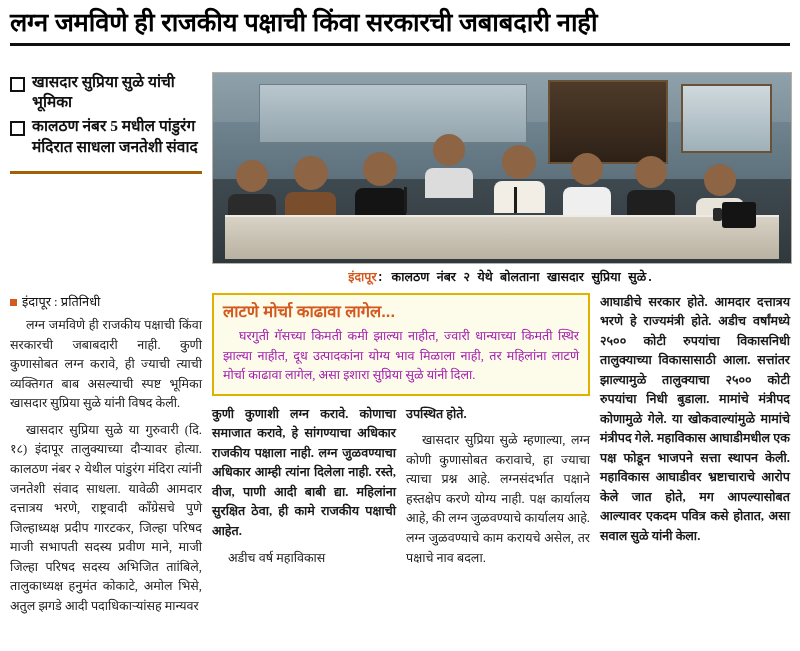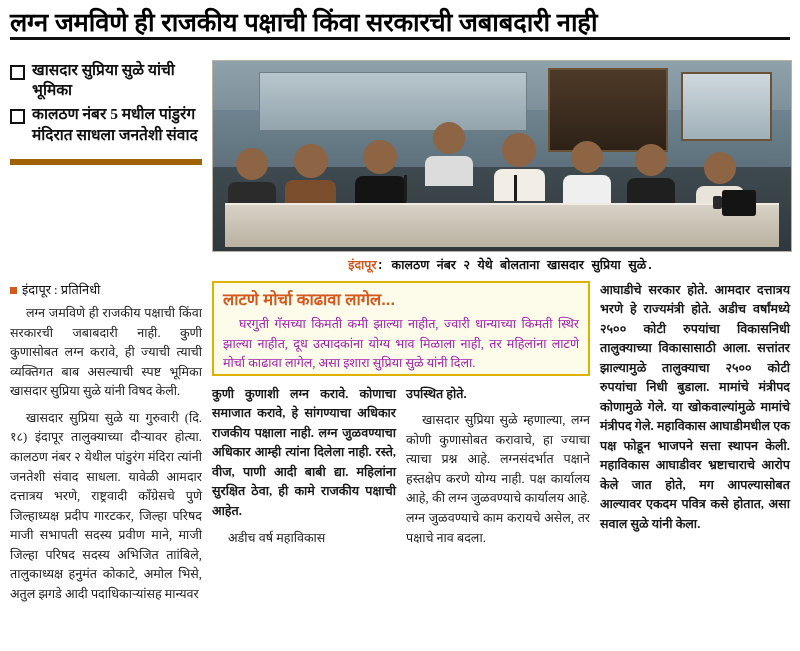--- a/index.html
+++ b/index.html
@@ -18,21 +18,22 @@
     position: relative;
     width: 800px;
     height: 651px;
     box-sizing: border-box;
     padding: 8px 10px 6px 10px;
   }
 
   
   .headline-wrap {
     border-bottom: 3px solid #111;
-    margin-bottom: 20px;
+    padding-bottom: 6px;
+    margin-bottom: 26px;
   }
   .headline {
     font-family: "Liberation Sans", sans-serif;
     font-weight: bold;
     font-size: 25.5px;
     line-height: 1.12;
     letter-spacing: -0.2px;
     color: #000;
     text-align: left;
     white-space: nowrap;
@@ -40,21 +41,21 @@
 
   
   .top-area {
     display: flex;
     align-items: flex-start;
     gap: 10px;
   }
   .kicker-box {
     width: 192px;
     flex: 0 0 192px;
-    border-bottom: 6px solid #a16207;
+    border-bottom: 3px solid #a16207;
     padding-bottom: 10px;
   }
   .kicker-item {
     display: flex;
     align-items: flex-start;
     gap: 7px;
     margin-bottom: 4px;
   }
   .kicker-bullet {
     width: 11px;
@@ -206,21 +207,21 @@
   .col p {
     margin: 0 0 7px 0;
     text-indent: 16px;
   }
   .col p.noindent { text-indent: 0; font-weight: bold; }
 
   
   .quote-box {
     border: 2px solid #e0b200;
     background: #fdfbe9;
-    padding: 7px 9px 0 9px;
+    padding: 7px 9px 8px 9px;
     margin-bottom: 9px;
   }
   .quote-title {
     font-family: "Liberation Sans", sans-serif;
     font-weight: bold;
     font-size: 16.5px;
     color: #d4591f;
     margin-bottom: 6px;
     line-height: 1.2;
   }

